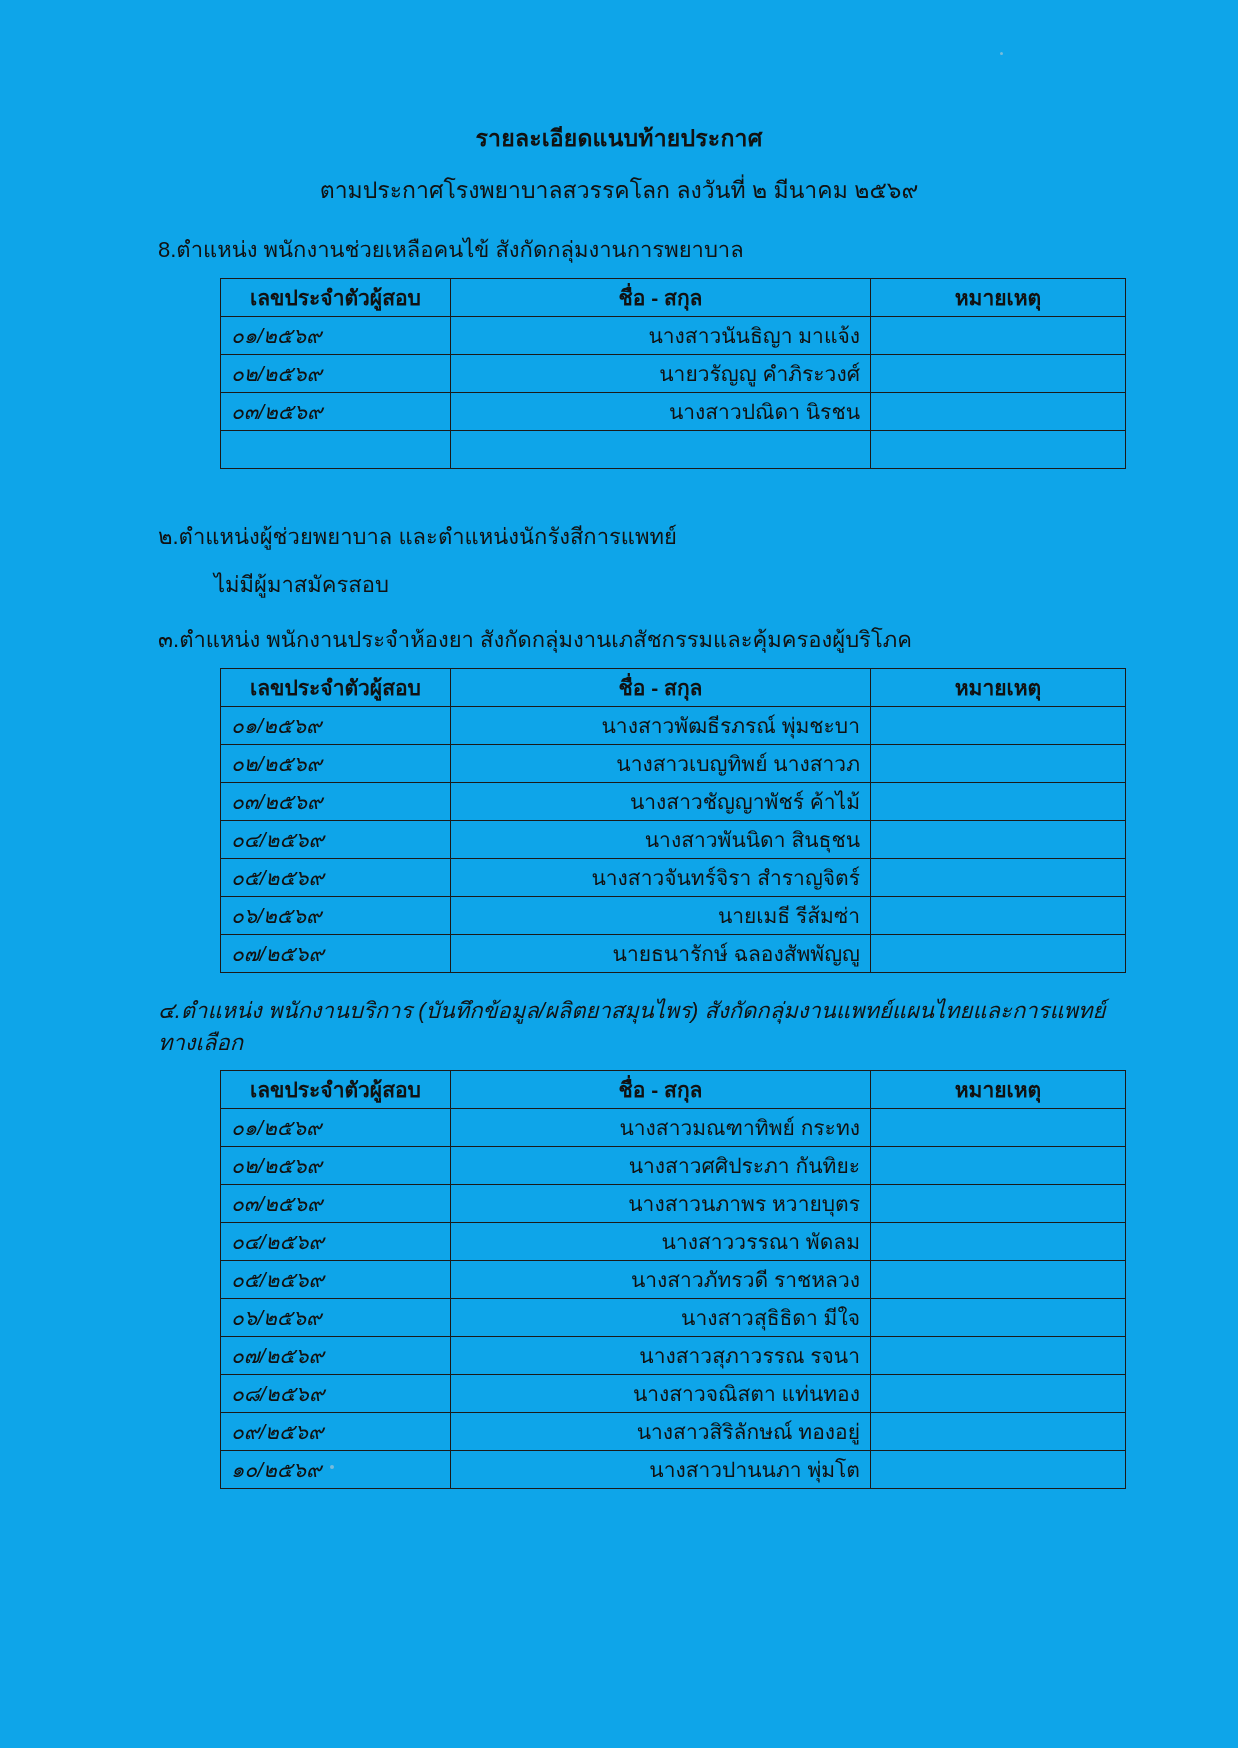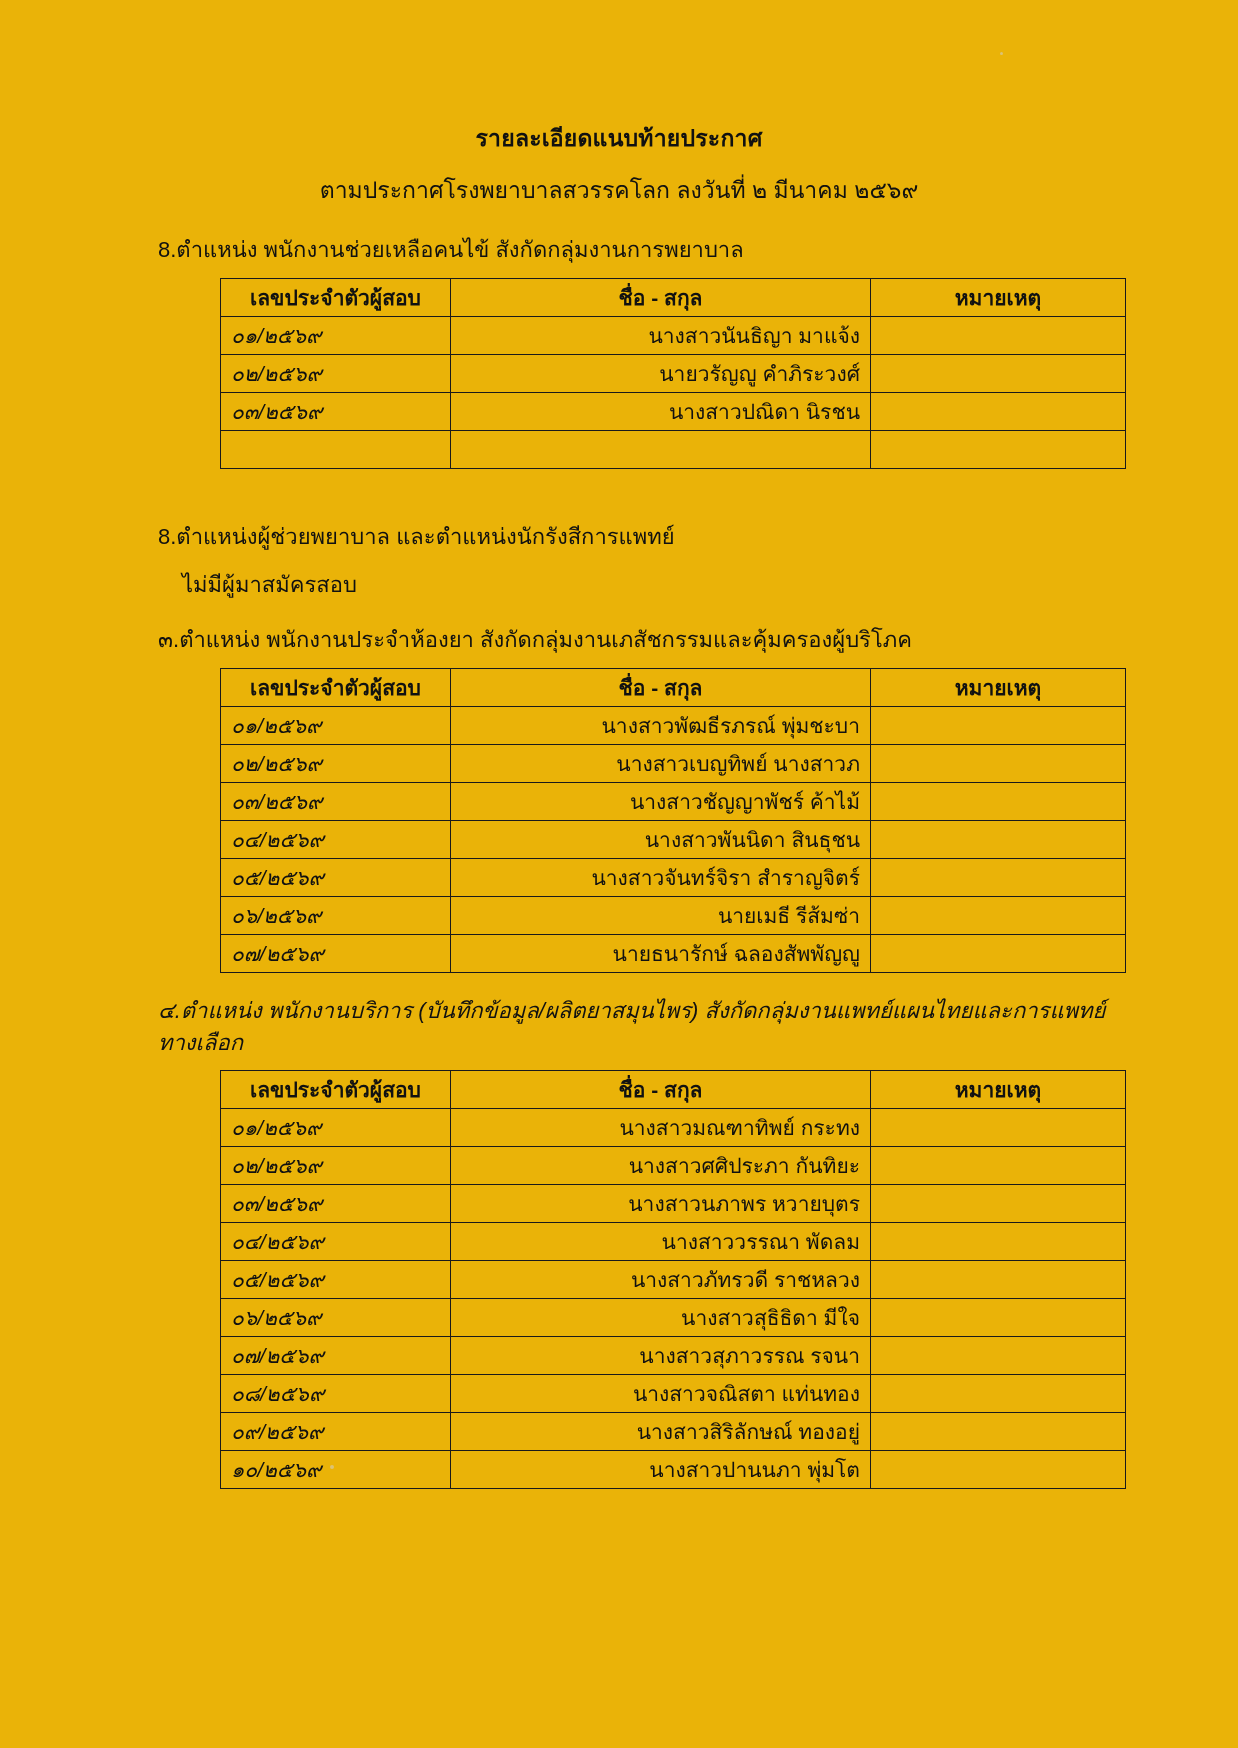--- a/index.html
+++ b/index.html
@@ -13,21 +13,21 @@
     font-family: "Liberation Sans", "DejaVu Sans", sans-serif;
     color: #111111;
     position: relative;
     overflow: hidden;
   }
   .page {
     position: absolute;
     top: 0; left: 0;
     width: 1238px;
     height: 1748px;
-    background: #eab308;
+    background: #0ea5e9;
     box-sizing: border-box;
     padding: 120px 110px 40px 110px;
   }
   
   .scan-speck {
     position: absolute;
     background: #cfcfcf;
     border-radius: 50%;
     opacity: .55;
   }
@@ -52,21 +52,21 @@
     margin: 22px 0 12px 48px;
     line-height: 1.45;
   }
   .section-heading.wide {
     margin-left: 48px;
     margin-right: 0;
     font-style: italic;
   }
   .no-applicant {
     font-size: 22px;
-    margin: 14px 0 18px 72px;
+    margin: 14px 0 18px 104px;
   }
   table.list {
     border-collapse: collapse;
     width: 905px;
     margin: 0 0 0 110px;
     table-layout: fixed;
   }
   table.list th, table.list td {
     border: 1.6px solid #1a1a1a;
     height: 37px;
@@ -140,21 +140,21 @@
       <tr>
         <td class="num"></td>
         <td class="name"></td>
         <td class="note"></td>
       </tr>
     </tbody>
   </table>
 
   <div class="spacer-md"></div>
 
-  <div class="section-heading">8.ตำแหน่งผู้ช่วยพยาบาล  และตำแหน่งนักรังสีการแพทย์</div>
+  <div class="section-heading">๒.ตำแหน่งผู้ช่วยพยาบาล  และตำแหน่งนักรังสีการแพทย์</div>
   <div class="no-applicant">ไม่มีผู้มาสมัครสอบ</div>
 
   <div class="section-heading">๓.ตำแหน่ง พนักงานประจำห้องยา สังกัดกลุ่มงานเภสัชกรรมและคุ้มครองผู้บริโภค</div>
   <table class="list">
     <colgroup>
         <col class="c1">
         <col class="c2">
         <col class="c3">
       </colgroup>
     <thead>

